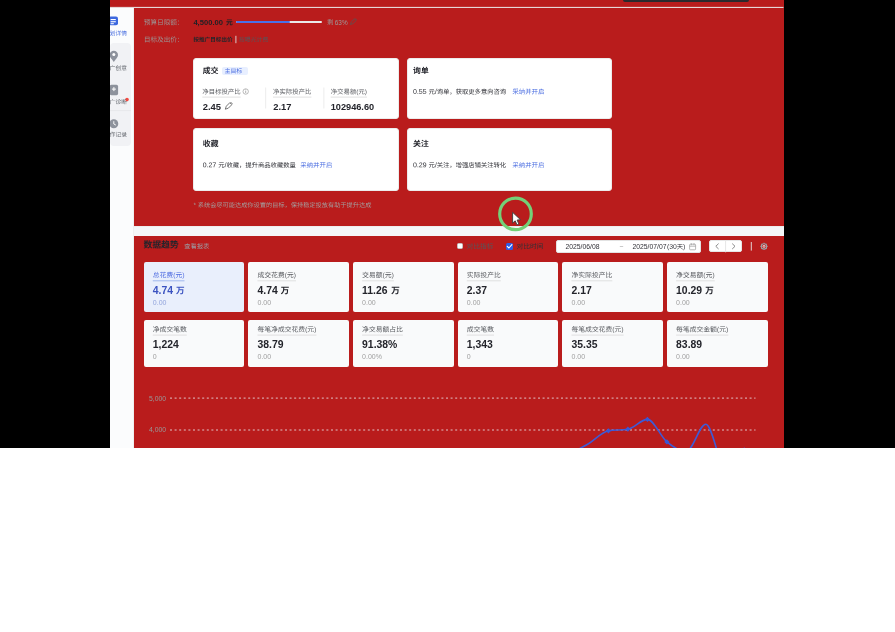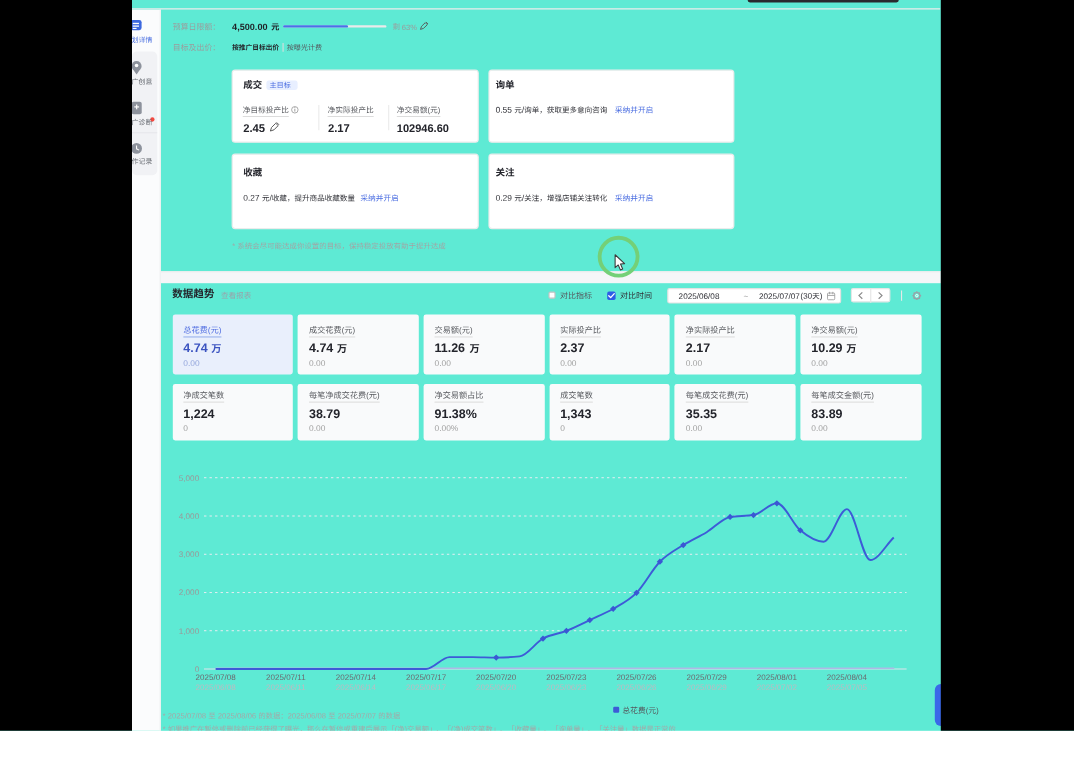--- a/index.html
+++ b/index.html
@@ -1,15 +1,15 @@
 <!DOCTYPE html>
 <html><head><meta charset="utf-8">
 <style>
 html,body{margin:0;padding:0}
-#stage{position:relative;width:895px;height:609px;background:#5eead4;overflow:hidden;font-family:"Liberation Sans",sans-serif}
+#stage{position:relative;width:895px;height:448px;background:#b91c1c;overflow:hidden;font-family:"Liberation Sans",sans-serif}
 #stage div{box-sizing:border-box}
 .bar{position:absolute;background:#000}
 svg text{font-family:"Liberation Sans",sans-serif}
 </style></head>
 <body>
 <div id="stage">
 <div style="position:absolute;left:236.4px;top:20.7px;width:86.0px;height:2.6px;background:#eaeaea;border-radius:1.3px"></div>
 <div style="position:absolute;left:236.4px;top:20.7px;width:54.0px;height:2.6px;background:#4a71e8;border-radius:1.3px"></div>
 <div style="position:absolute;left:193.0px;top:57.5px;width:205.5px;height:61.0px;background:#fff;border:1px solid #ececec;border-radius:3px"></div>
 <div style="position:absolute;left:406.5px;top:57.5px;width:205.0px;height:61.0px;background:#fff;border:1px solid #ececec;border-radius:3px"></div>

